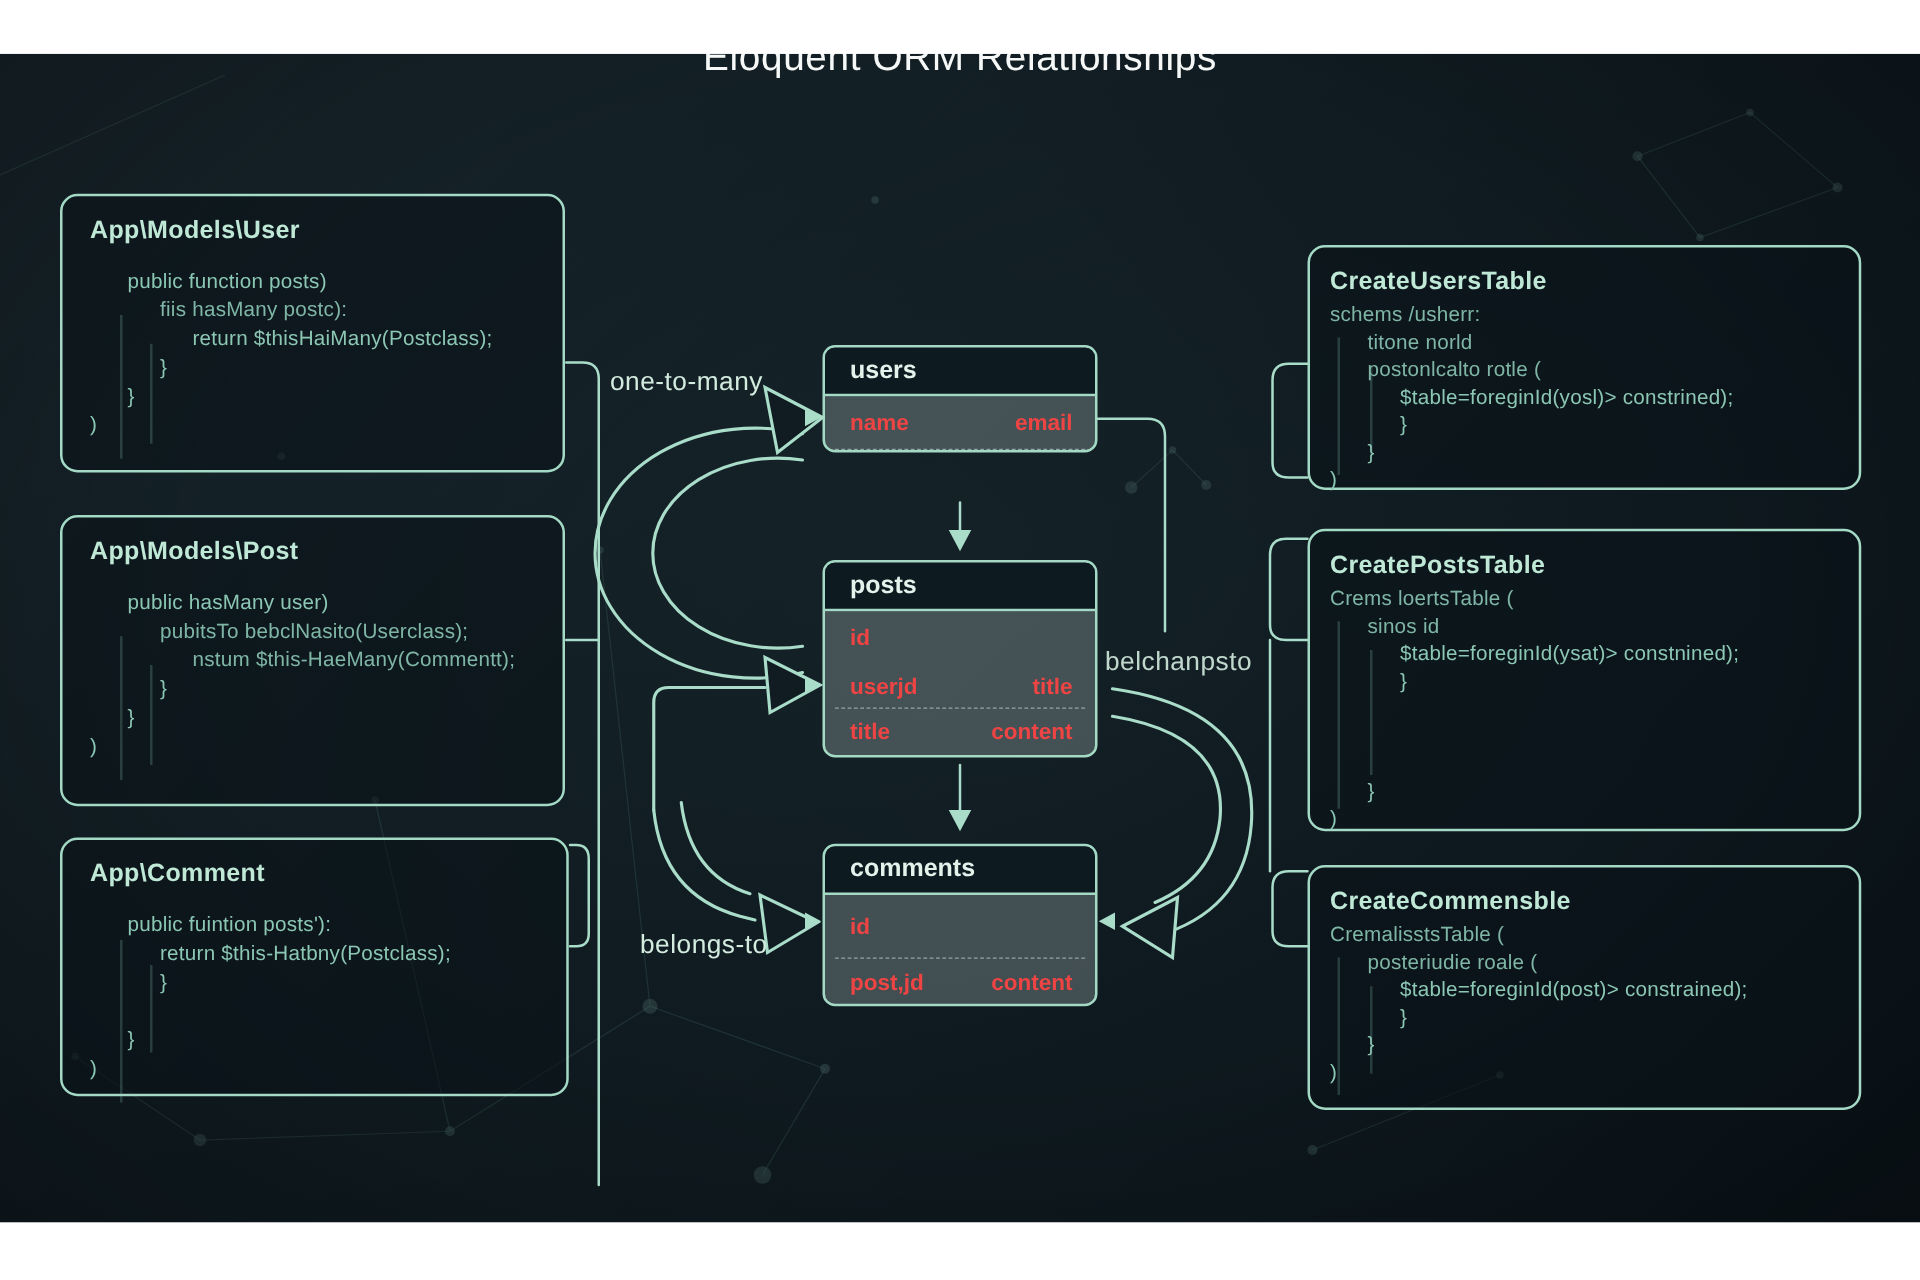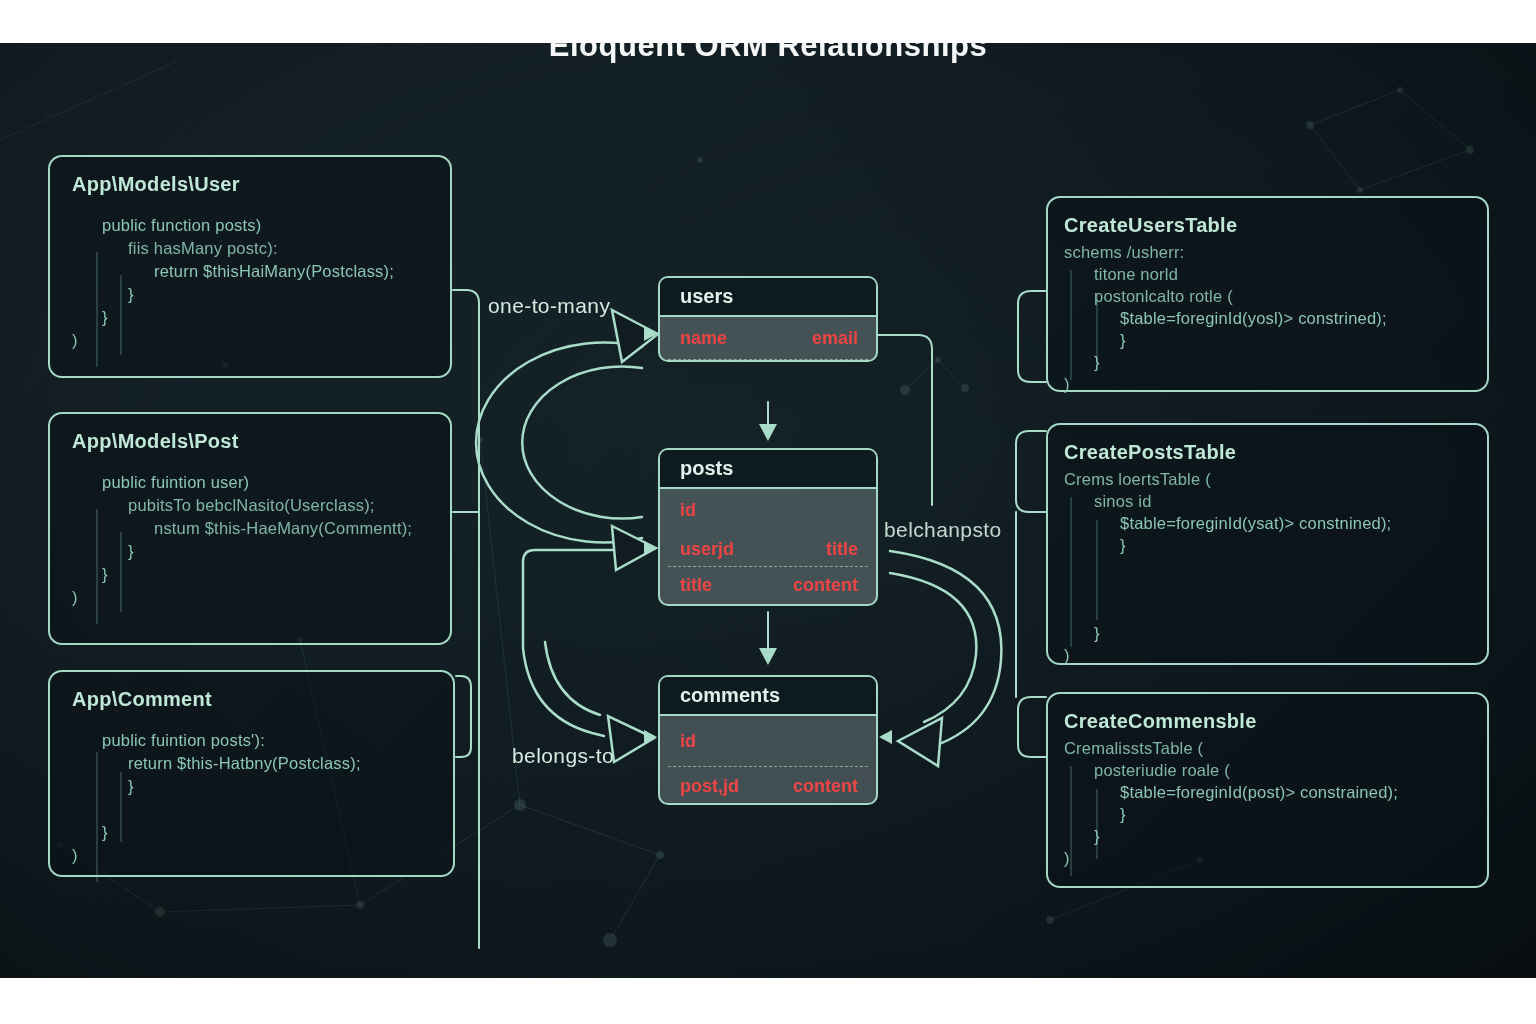--- a/index.html
+++ b/index.html
@@ -2,21 +2,21 @@
 <html><head>
 <meta charset="utf-8">
 <style>
   html,body{margin:0;padding:0;background:#ffffff;}
   .stage{position:relative;width:1536px;height:1024px;background:#ffffff;overflow:hidden;
          font-family:"Liberation Sans", sans-serif;}
   .canvas{position:absolute;left:0;top:43px;width:1536px;height:935px;
           background:linear-gradient(135deg,#17242b 0%,#101c22 45%,#0b151b 100%);}
   .vignette{position:absolute;inset:0;background:radial-gradient(ellipse at 50% 45%, rgba(40,60,66,0.18) 0%, rgba(0,0,0,0) 55%, rgba(0,0,0,0.35) 100%);}
   .title{position:absolute;left:0;top:28px;width:100%;text-align:center;
-         color:#f5f8f7;font-size:31px;font-weight:700;letter-spacing:.5px;}
+         color:#f5f8f7;font-size:31px;font-weight:400;letter-spacing:.5px;}
   
   .cbox{position:absolute;border:2.5px solid #a3d9c5;border-radius:14px;
         background:rgba(9,18,23,0.55);box-sizing:border-box;}
   .cbox .btitle{color:#bfe8d6;font-size:20px;font-weight:700;letter-spacing:.3px;
         padding:16px 0 0 22px;}
   .code{position:relative;color:#8cc7b4;font-size:16.5px;line-height:23px;
         padding:18px 10px 0 22px;letter-spacing:.2px;}
   .code .ln{white-space:pre;}
   .i0{padding-left:0}.i1{padding-left:30px}.i2{padding-left:56px}.i3{padding-left:82px}
   .fz{opacity:.9;filter:blur(.4px);}
@@ -83,21 +83,21 @@
       <div class="ln i1">}</div>
       <div class="ln i0">)</div>
     </div>
   </div>
 
   <div class="cbox" style="left:48px;top:412px;width:404px;height:233px;">
     <div class="guide" style="left:46px;top:95px;height:115px;"></div>
     <div class="guide" style="left:70px;top:118px;height:80px;"></div>
     <div class="btitle">App\Models\Post</div>
     <div class="code">
-      <div class="ln i1">public fuintion user)</div>
+      <div class="ln i1">public hasMany user)</div>
       <div class="ln i2 fz">pubitsTo bebclNasito(Userclass);</div>
       <div class="ln i3 fz">nstum $this-HaeMany(Commentt);</div>
       <div class="ln i2">}</div>
       <div class="ln i1">}</div>
       <div class="ln i0">)</div>
     </div>
   </div>
 
   <div class="cbox" style="left:48px;top:670px;width:407px;height:207px;">
     <div class="guide" style="left:46px;top:80px;height:130px;"></div>

